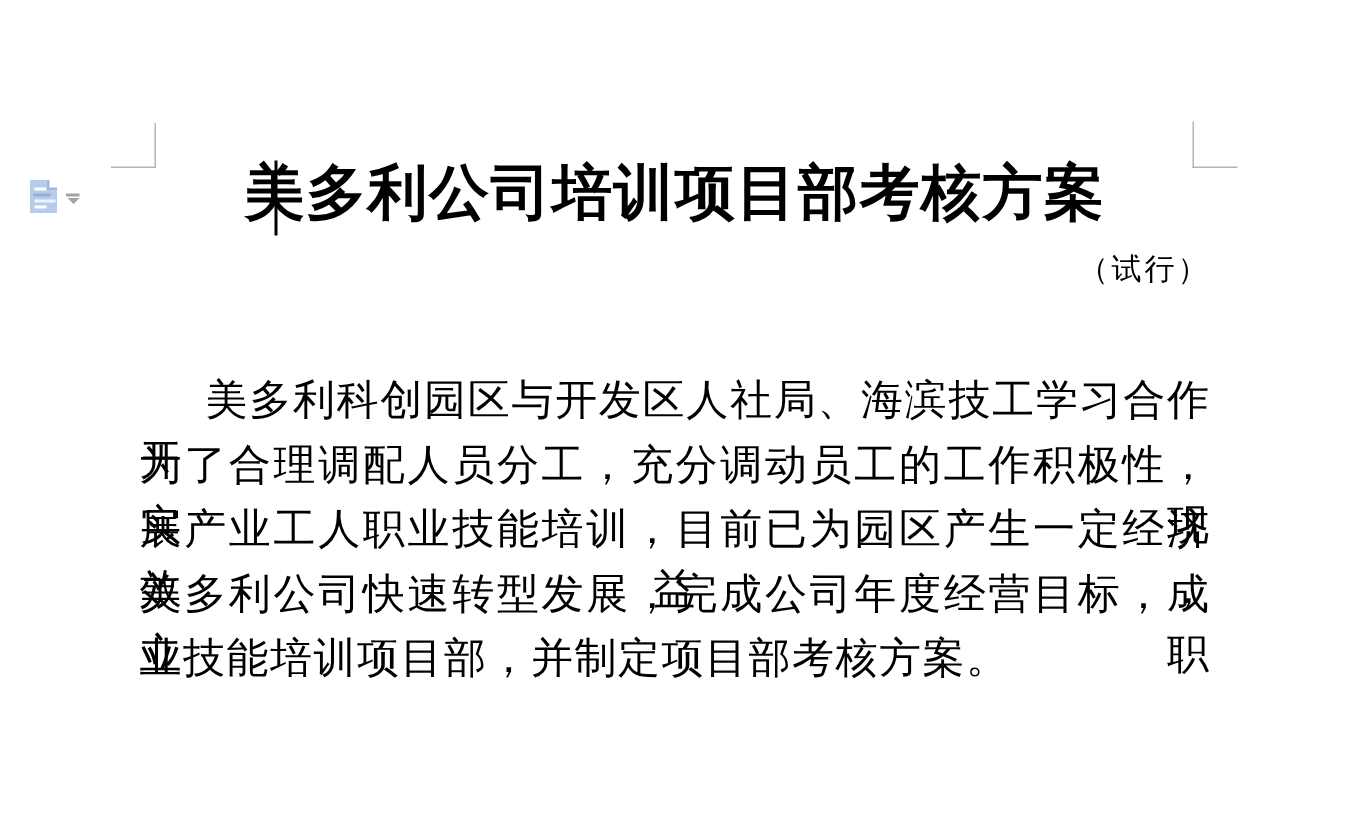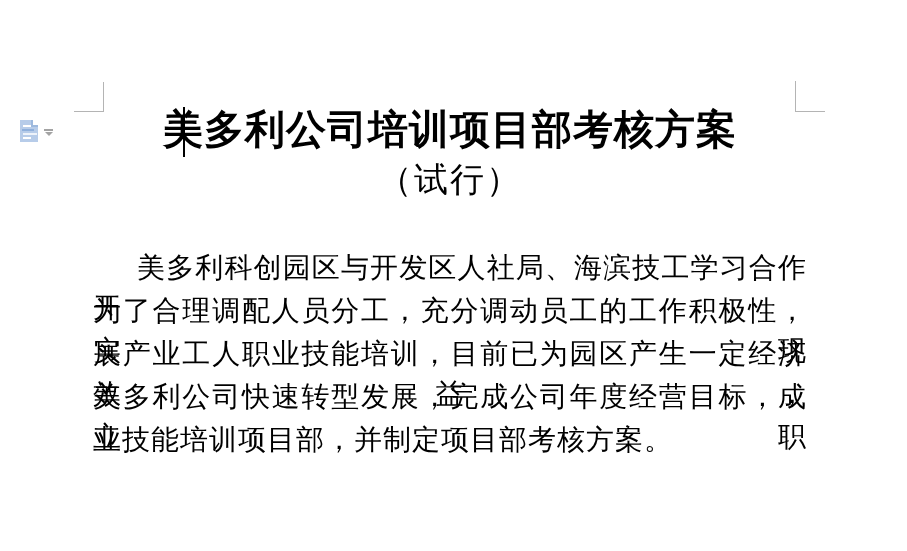--- a/index.html
+++ b/index.html
@@ -99,22 +99,22 @@
     font-size: 40px;
     line-height: 56px;
     letter-spacing: 1px;
     white-space: nowrap;
     cursor: text;
   }
   .doc-subtitle {
     position: absolute;
     left: 93px; top: 163px;
     width: 714px;
-    text-align: center;
-    font-size: 34px;
+    text-align: right;
+    font-size: 20px;
     line-height: 34px;
     letter-spacing: 2px;
     cursor: text;
   }
   .doc-paragraph {
     position: absolute;
     left: 93px; top: 248px;
     width: 714px;
     font-size: 28px;
     cursor: text;

